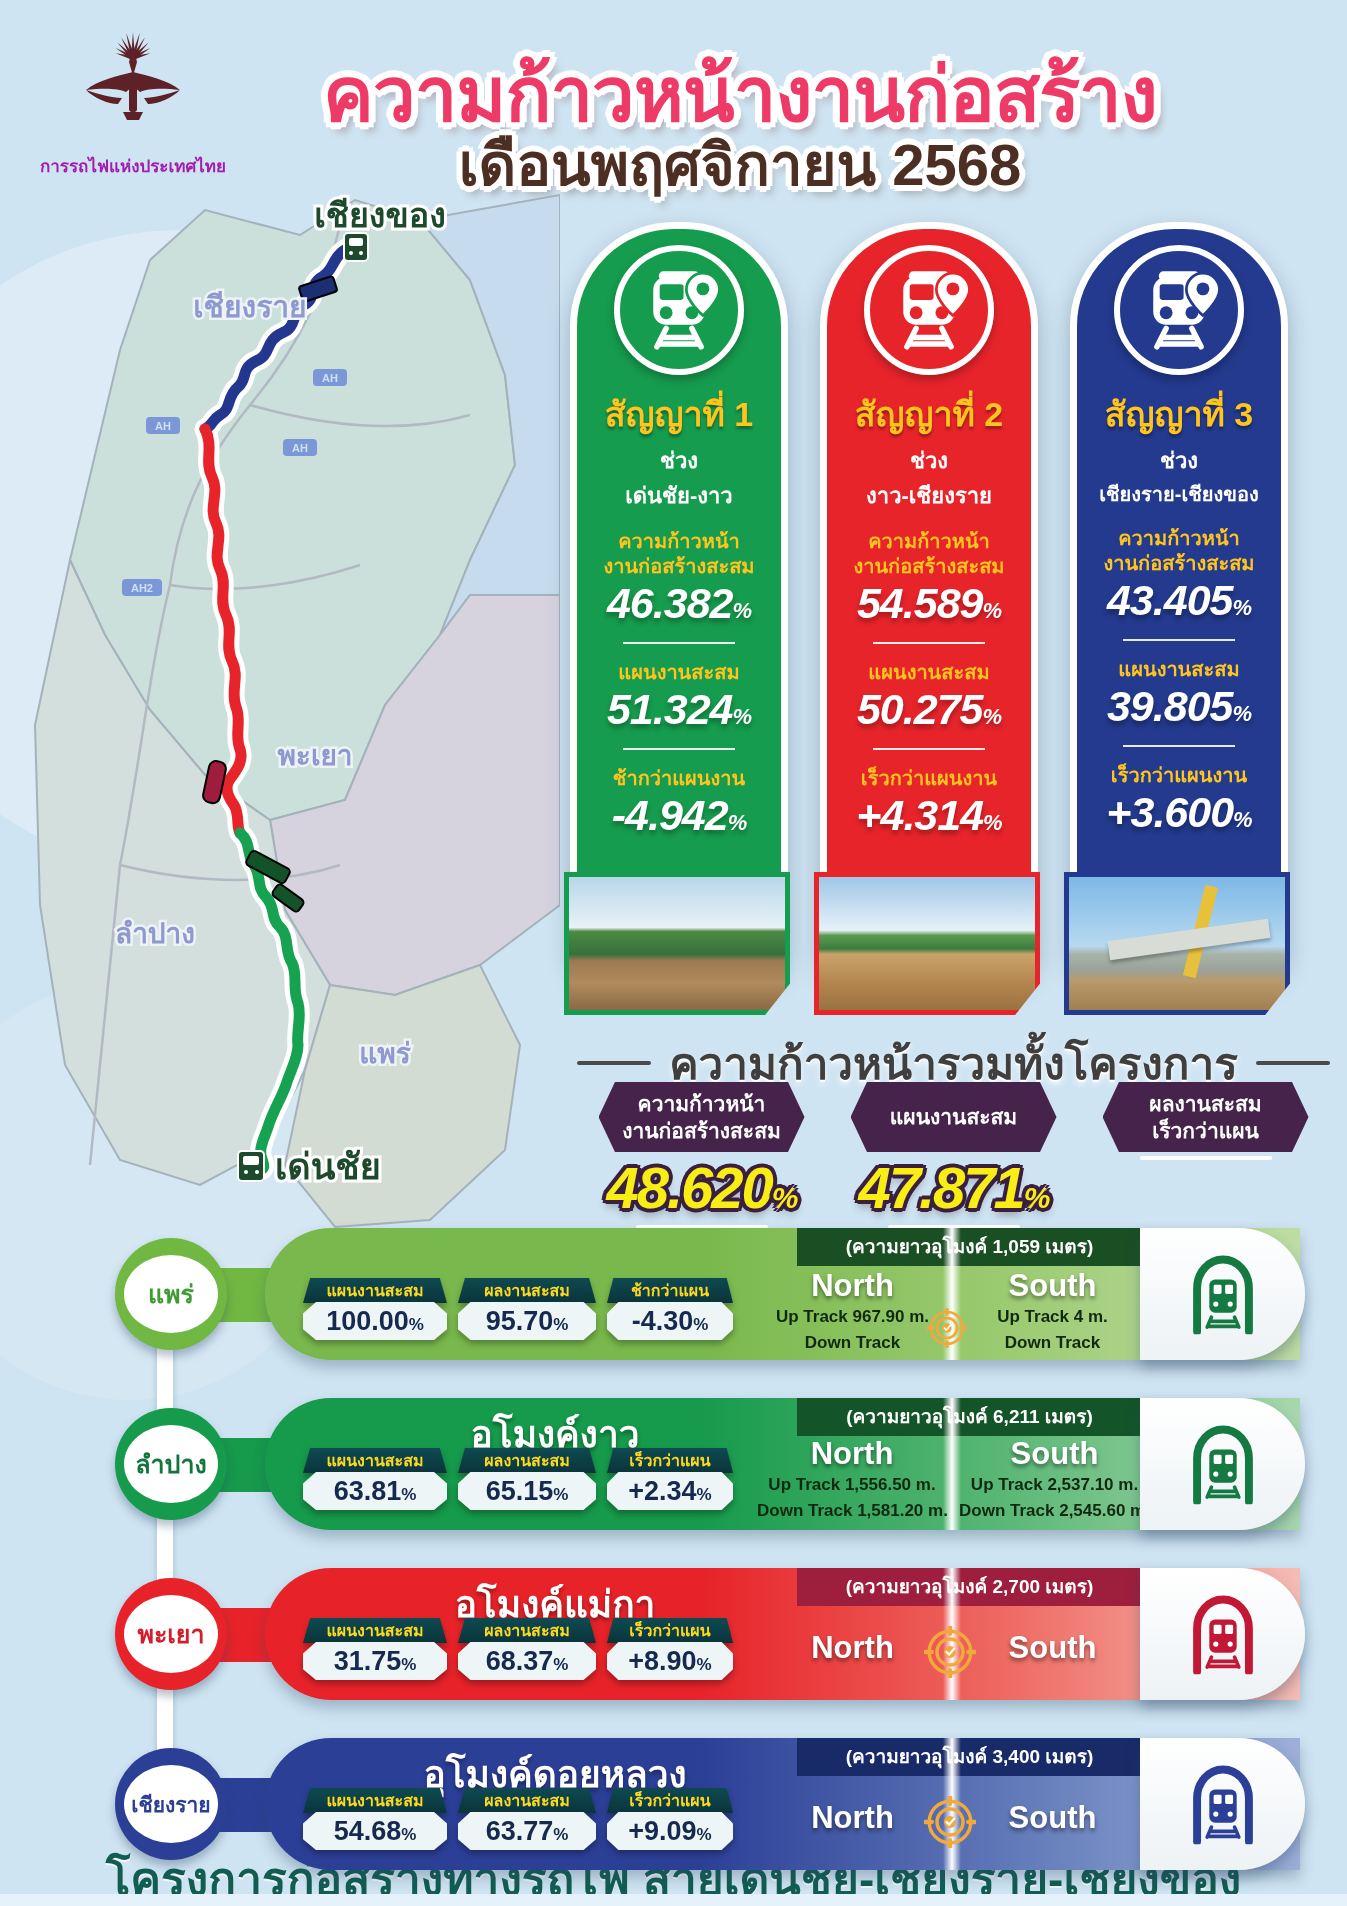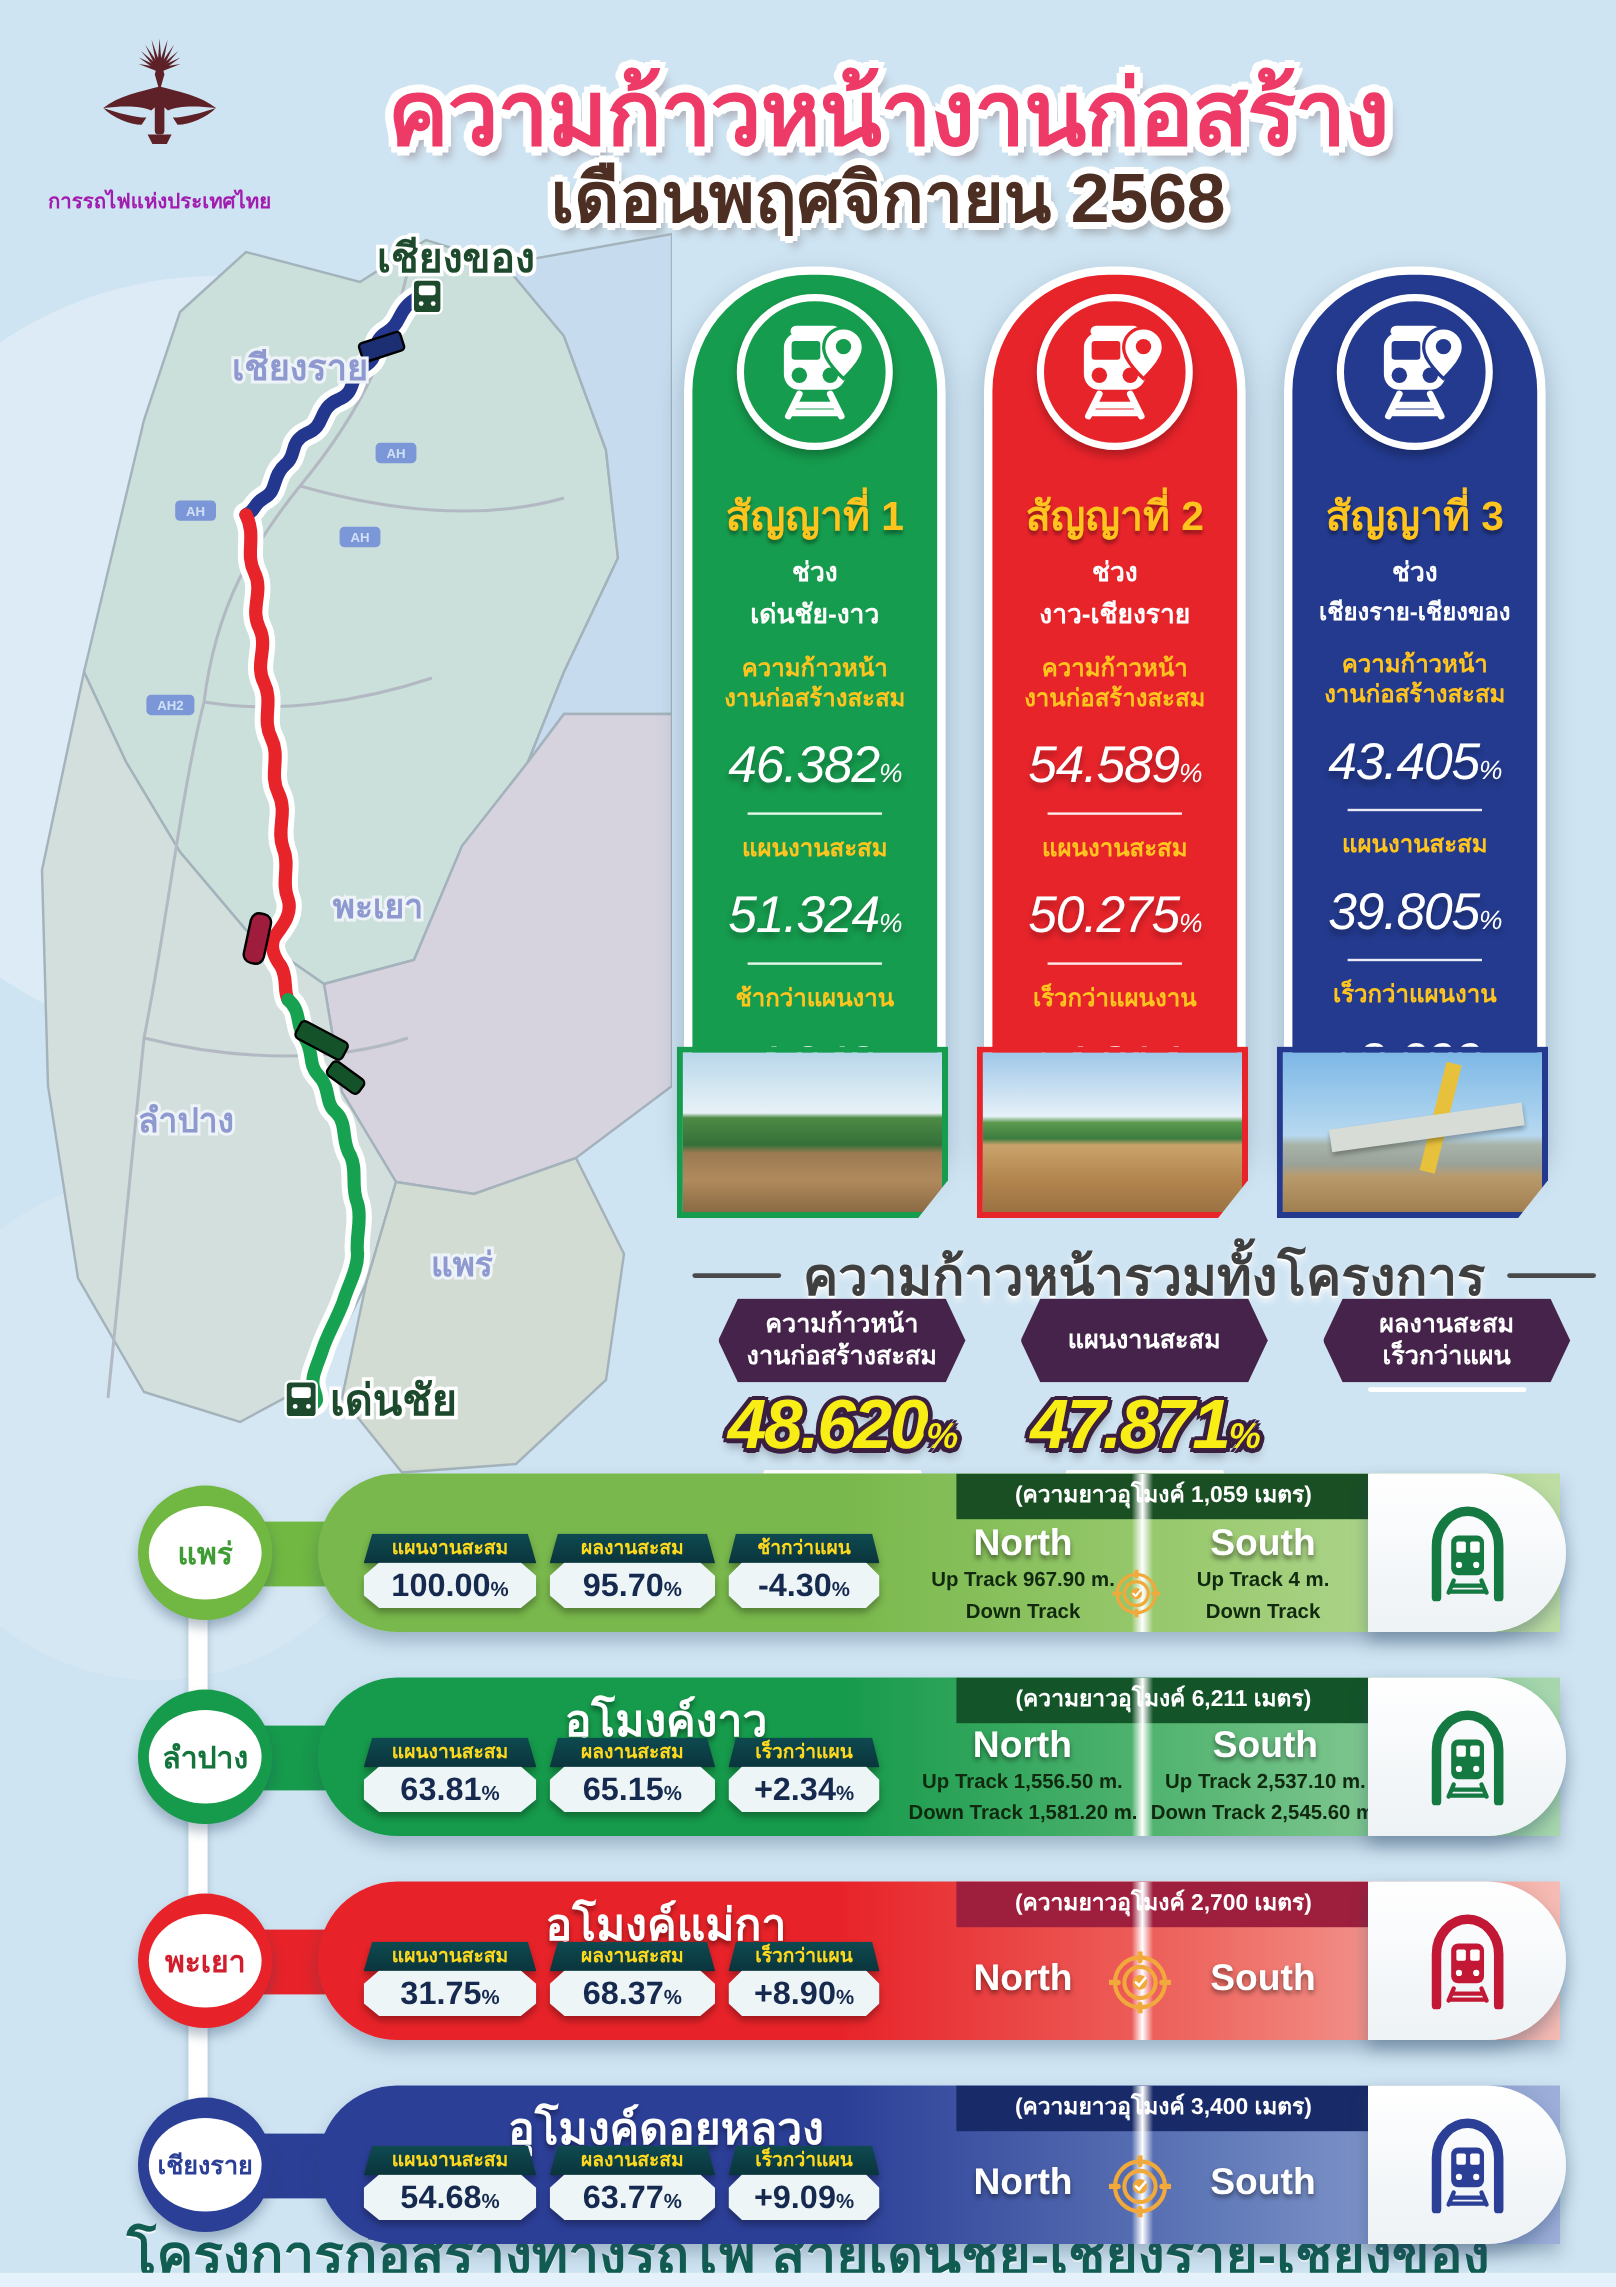--- a/index.html
+++ b/index.html
@@ -31,26 +31,26 @@
     position:absolute;top:222px;width:204px;height:742px;
     border:7px solid #fff;border-radius:104px 104px 34px 34px;
     background:var(--c);box-shadow:0 10px 22px rgba(50,80,110,.35);
     display:flex;flex-direction:column;align-items:center;z-index:2;
   }
   .card-icon-ring{
     margin-top:16px;width:118px;height:118px;border:6px solid #fff;border-radius:50%;
     display:flex;align-items:center;justify-content:center;flex:0 0 auto;
     box-shadow:0 5px 8px rgba(0,0,0,.25);
   }
-  .card-title{margin-top:28px;font-size:34px;font-weight:900;color:#ffc41e;
+  .card-title{margin-top:12px;font-size:34px;font-weight:900;color:#ffc41e;
     text-shadow:0 3px 3px rgba(0,0,0,.35);}
   .card-section-prefix{margin-top:2px;font-size:22px;font-weight:bold;color:#fff;}
   .card-section{font-size:22px;font-weight:bold;color:#fff;white-space:nowrap;}
   .stat-label{margin-top:16px;font-size:20px;font-weight:bold;color:#ffc41e;line-height:1.25;text-align:center;}
-  .stat-value{margin-top:19px;font-size:43px;font-weight:400;font-style:italic;color:#fff;
+  .stat-value{margin-top:0;font-size:43px;font-weight:700;font-style:italic;color:#fff;
     text-shadow:0 4px 5px rgba(0,0,0,.3);letter-spacing:-1px;}
   .stat-value .pct{font-size:22px;font-style:italic;}
   .card-divider{margin-top:14px;width:112px;height:2px;background:#fff;opacity:.9;}
   
   .photo{
     position:absolute;top:872px;width:216px;height:133px;z-index:3;
     border:5px solid var(--c);
     clip-path:polygon(0 0,100% 0,100% 78%,89% 100%,0 100%);
     box-shadow:0 8px 14px rgba(40,70,100,.4);
   }

